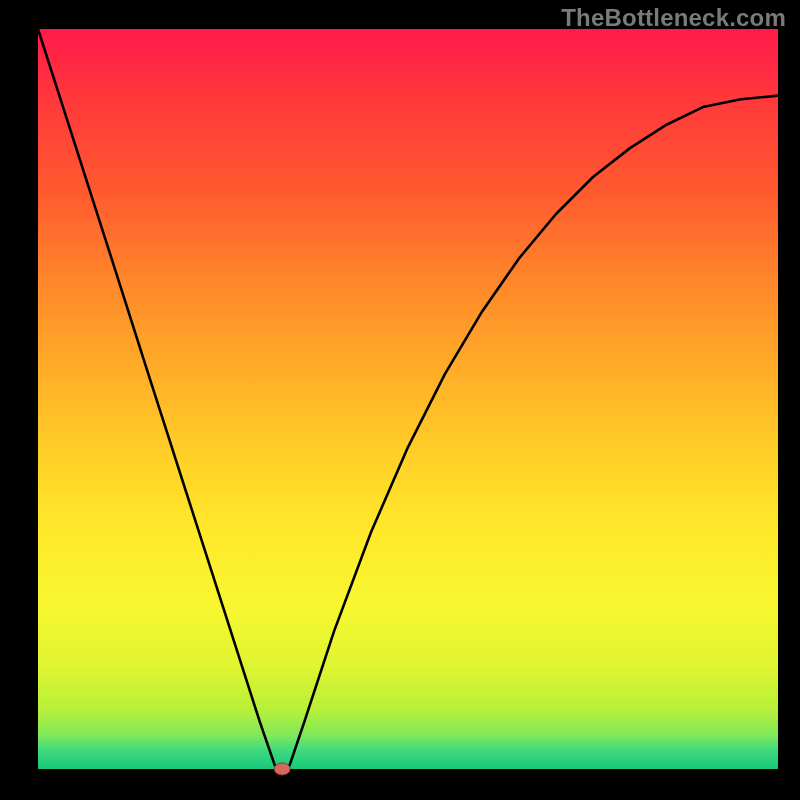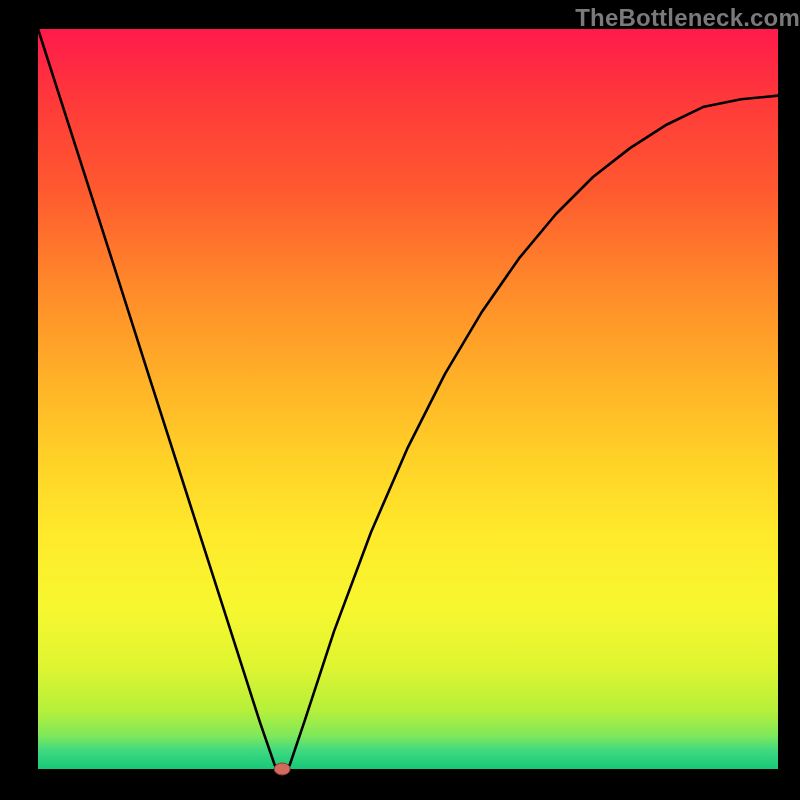--- a/index.html
+++ b/index.html
@@ -12,21 +12,21 @@
   }
   .container {
     position: relative;
     width: 800px;
     height: 800px;
     background: #000;
   }
   .watermark {
     position: absolute;
     top: 4px;
-    right: 0;
+    right: 14px;
     font-family: Arial, Helvetica, sans-serif;
     font-size: 24px;
     font-weight: 600;
     color: #7a7a7a;
     letter-spacing: 0.2px;
     z-index: 5;
   }
   svg { display: block; }
 </style>
 </head>

